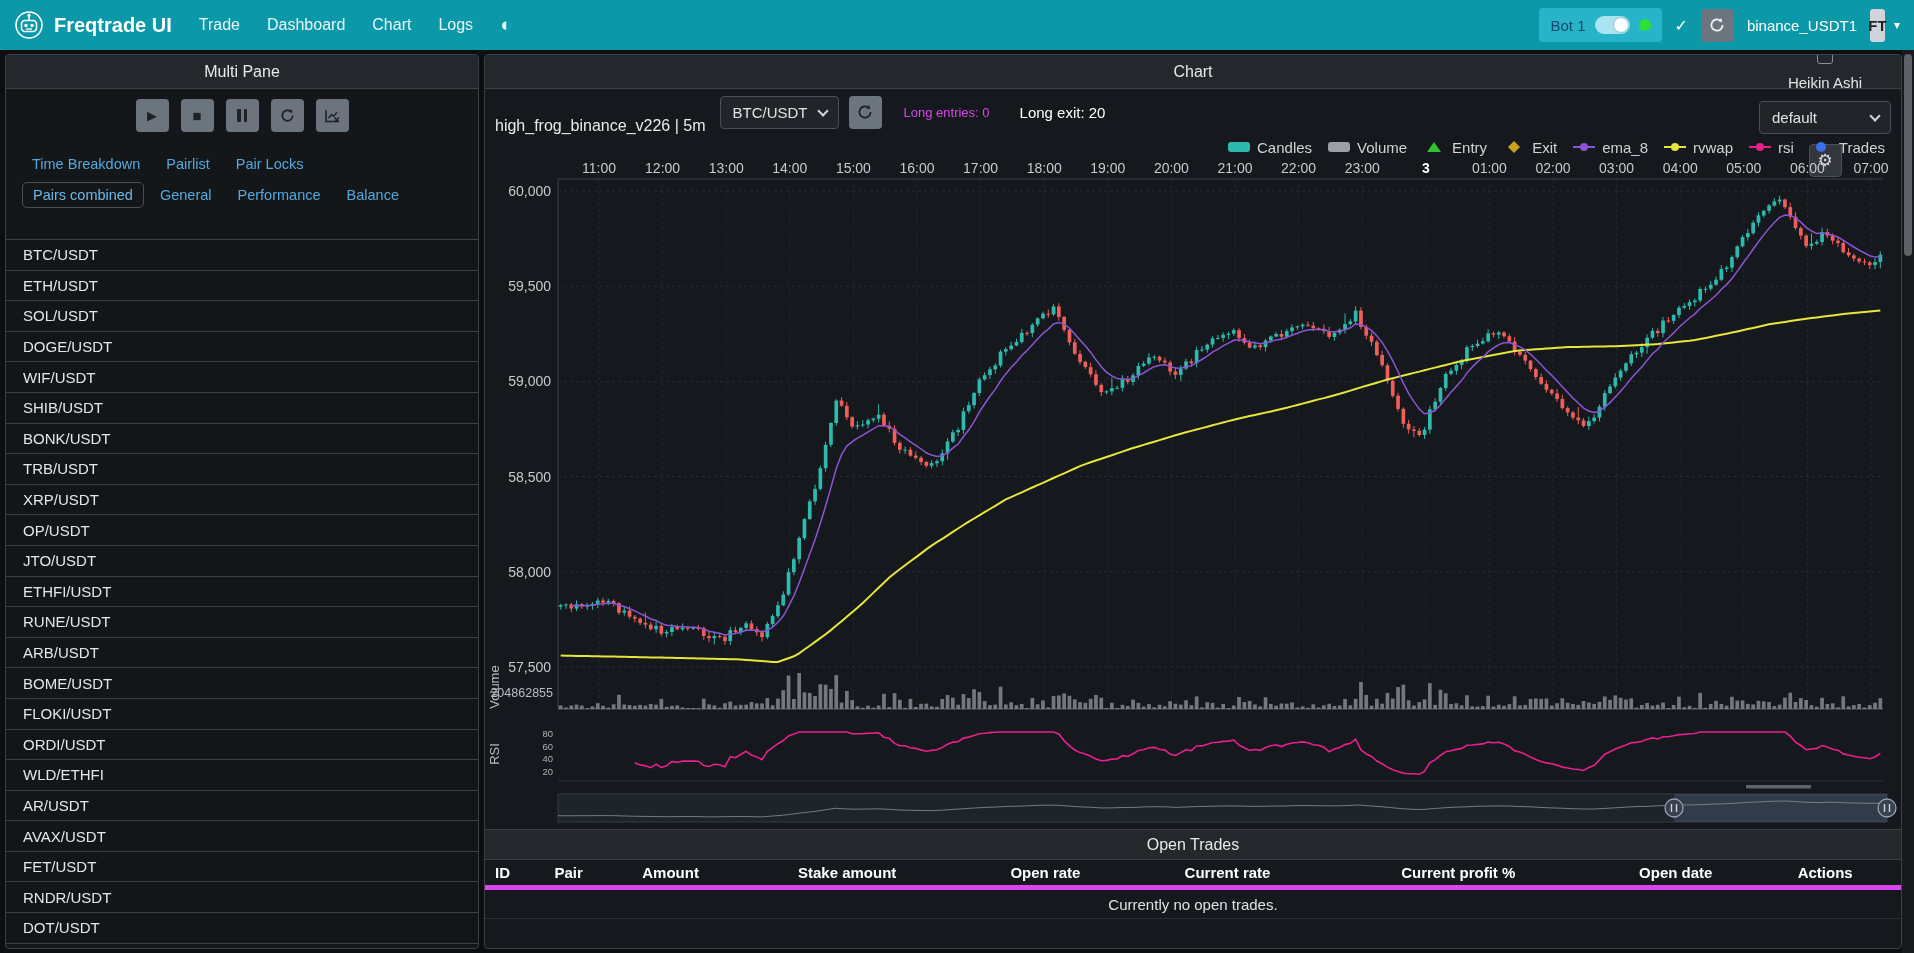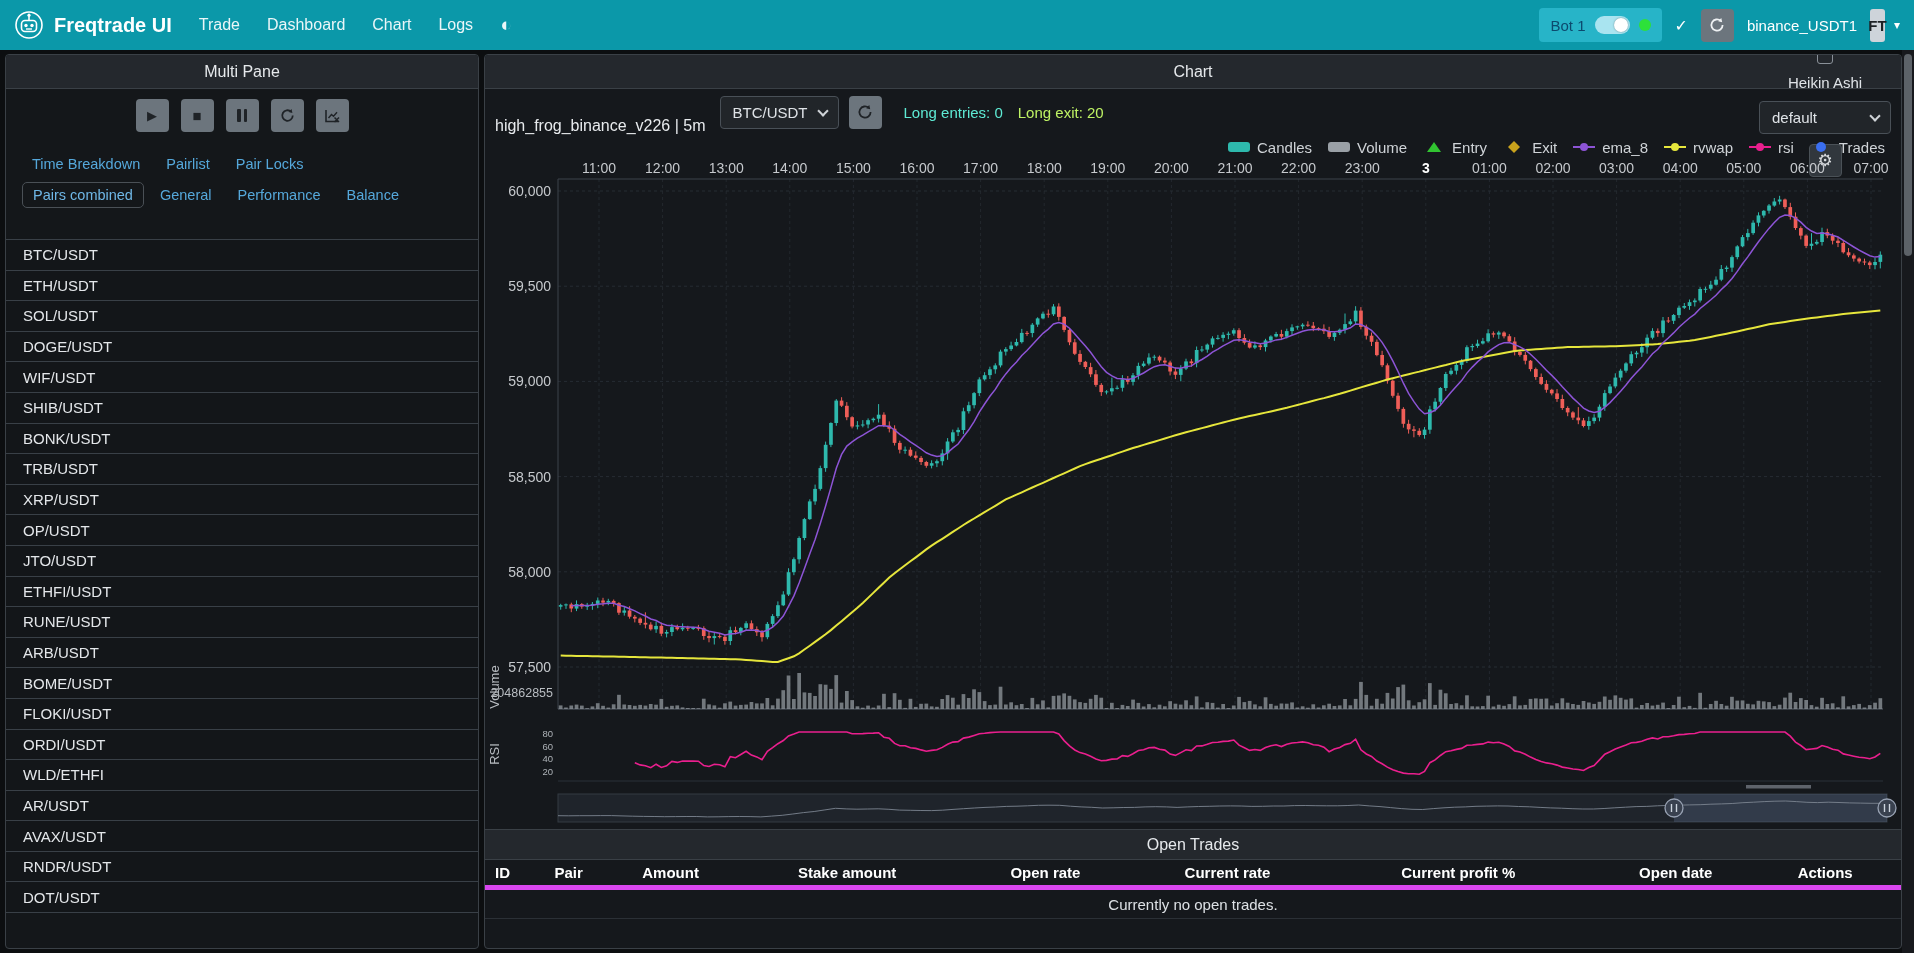--- a/index.html
+++ b/index.html
@@ -39,22 +39,22 @@
   .tab { color:#55a8db; font-size:14.5px; padding:4px 10px; cursor:pointer; white-space:nowrap; }
   .tab.active { border:1px solid #4a5056; border-radius:5px; color:#6fb7e6; }
   .pair-list { margin-top:29px; overflow:hidden; flex:1; border-top:1px solid #394047; }
   .pair-row { height:30.6px; border-bottom:1px solid #394047; display:flex; align-items:center; padding-left:17px; color:#e4e7ea; font-size:15px; background:#131619; cursor:pointer; }
 
   
   .chart-controls { height:46px; flex:none; display:flex; align-items:center; padding:0 10px; gap:10px; }
   .strategy-label { color:#e8ebee; font-size:16px; margin-right:4px; white-space:nowrap;margin-top:28px; }
   .select { height:33px; background:#212529; border:1px solid #495057; border-radius:4px; color:#dfe3e7; font-size:15px; display:flex; align-items:center; padding:0 30px 0 12px; position:relative; cursor:pointer; }
   .select .chev { position:absolute; right:11px; top:10px; width:8px; height:8px; border-right:2px solid #cfd3d7; border-bottom:2px solid #cfd3d7; transform:rotate(45deg); }
-  .entries-label { color:#5eead4; font-size:15px; margin-left:12px; white-space:nowrap; }
-  .exits-label { color:#bef264; font-size:15px; margin-left:5px; white-space:nowrap; }
+  .entries-label { color:#d946ef; font-size:13px; margin-left:12px; white-space:nowrap; }
+  .exits-label { color:#ffffff; font-size:15px; margin-left:20px; white-space:nowrap; }
   .controls-right { margin-left:auto; display:flex; align-items:center; gap:10px;flex-direction:column; }
   .checkbox { width:16px; height:16px; border:1px solid #8a9199; border-radius:3px; background:transparent; cursor:pointer; }
   .ha-label { color:#dfe3e7; font-size:15px; }
   .gear-btn { width:33px; height:33px; background:#31373d; border:1px solid #4a5157; border-radius:4px; color:#d7dadd; font-size:17px; display:flex; align-items:center; justify-content:center; cursor:pointer; }
   .legend { height:24px; flex:none; display:flex; justify-content:flex-end; align-items:center; gap:15px; padding-right:16px; }
   .legend-item { display:flex; align-items:center; gap:6px; color:#cfd3d7; font-size:15px; cursor:pointer; }
   .chart-wrap { height:670px; flex:none; position:relative; }
   #chartSvg { display:block; font-family:"Liberation Sans",sans-serif; }
 
   
@@ -170,20 +170,21 @@
         <div class="pair-row">JTO/USDT</div>
         <div class="pair-row">ETHFI/USDT</div>
         <div class="pair-row">RUNE/USDT</div>
         <div class="pair-row">ARB/USDT</div>
         <div class="pair-row">BOME/USDT</div>
         <div class="pair-row">FLOKI/USDT</div>
         <div class="pair-row">ORDI/USDT</div>
         <div class="pair-row">WLD/ETHFI</div>
         <div class="pair-row">AR/USDT</div>
         <div class="pair-row">AVAX/USDT</div>
+        <div class="pair-row">FET/USDT</div>
         <div class="pair-row">RNDR/USDT</div>
         <div class="pair-row">DOT/USDT</div>
       </div>
   </aside>
 
   <main class="right-panel">
     <div class="panel-header">Chart</div>
 
     <div class="chart-controls">
       <span class="strategy-label">high_frog_binance_v226 | 5m</span>

